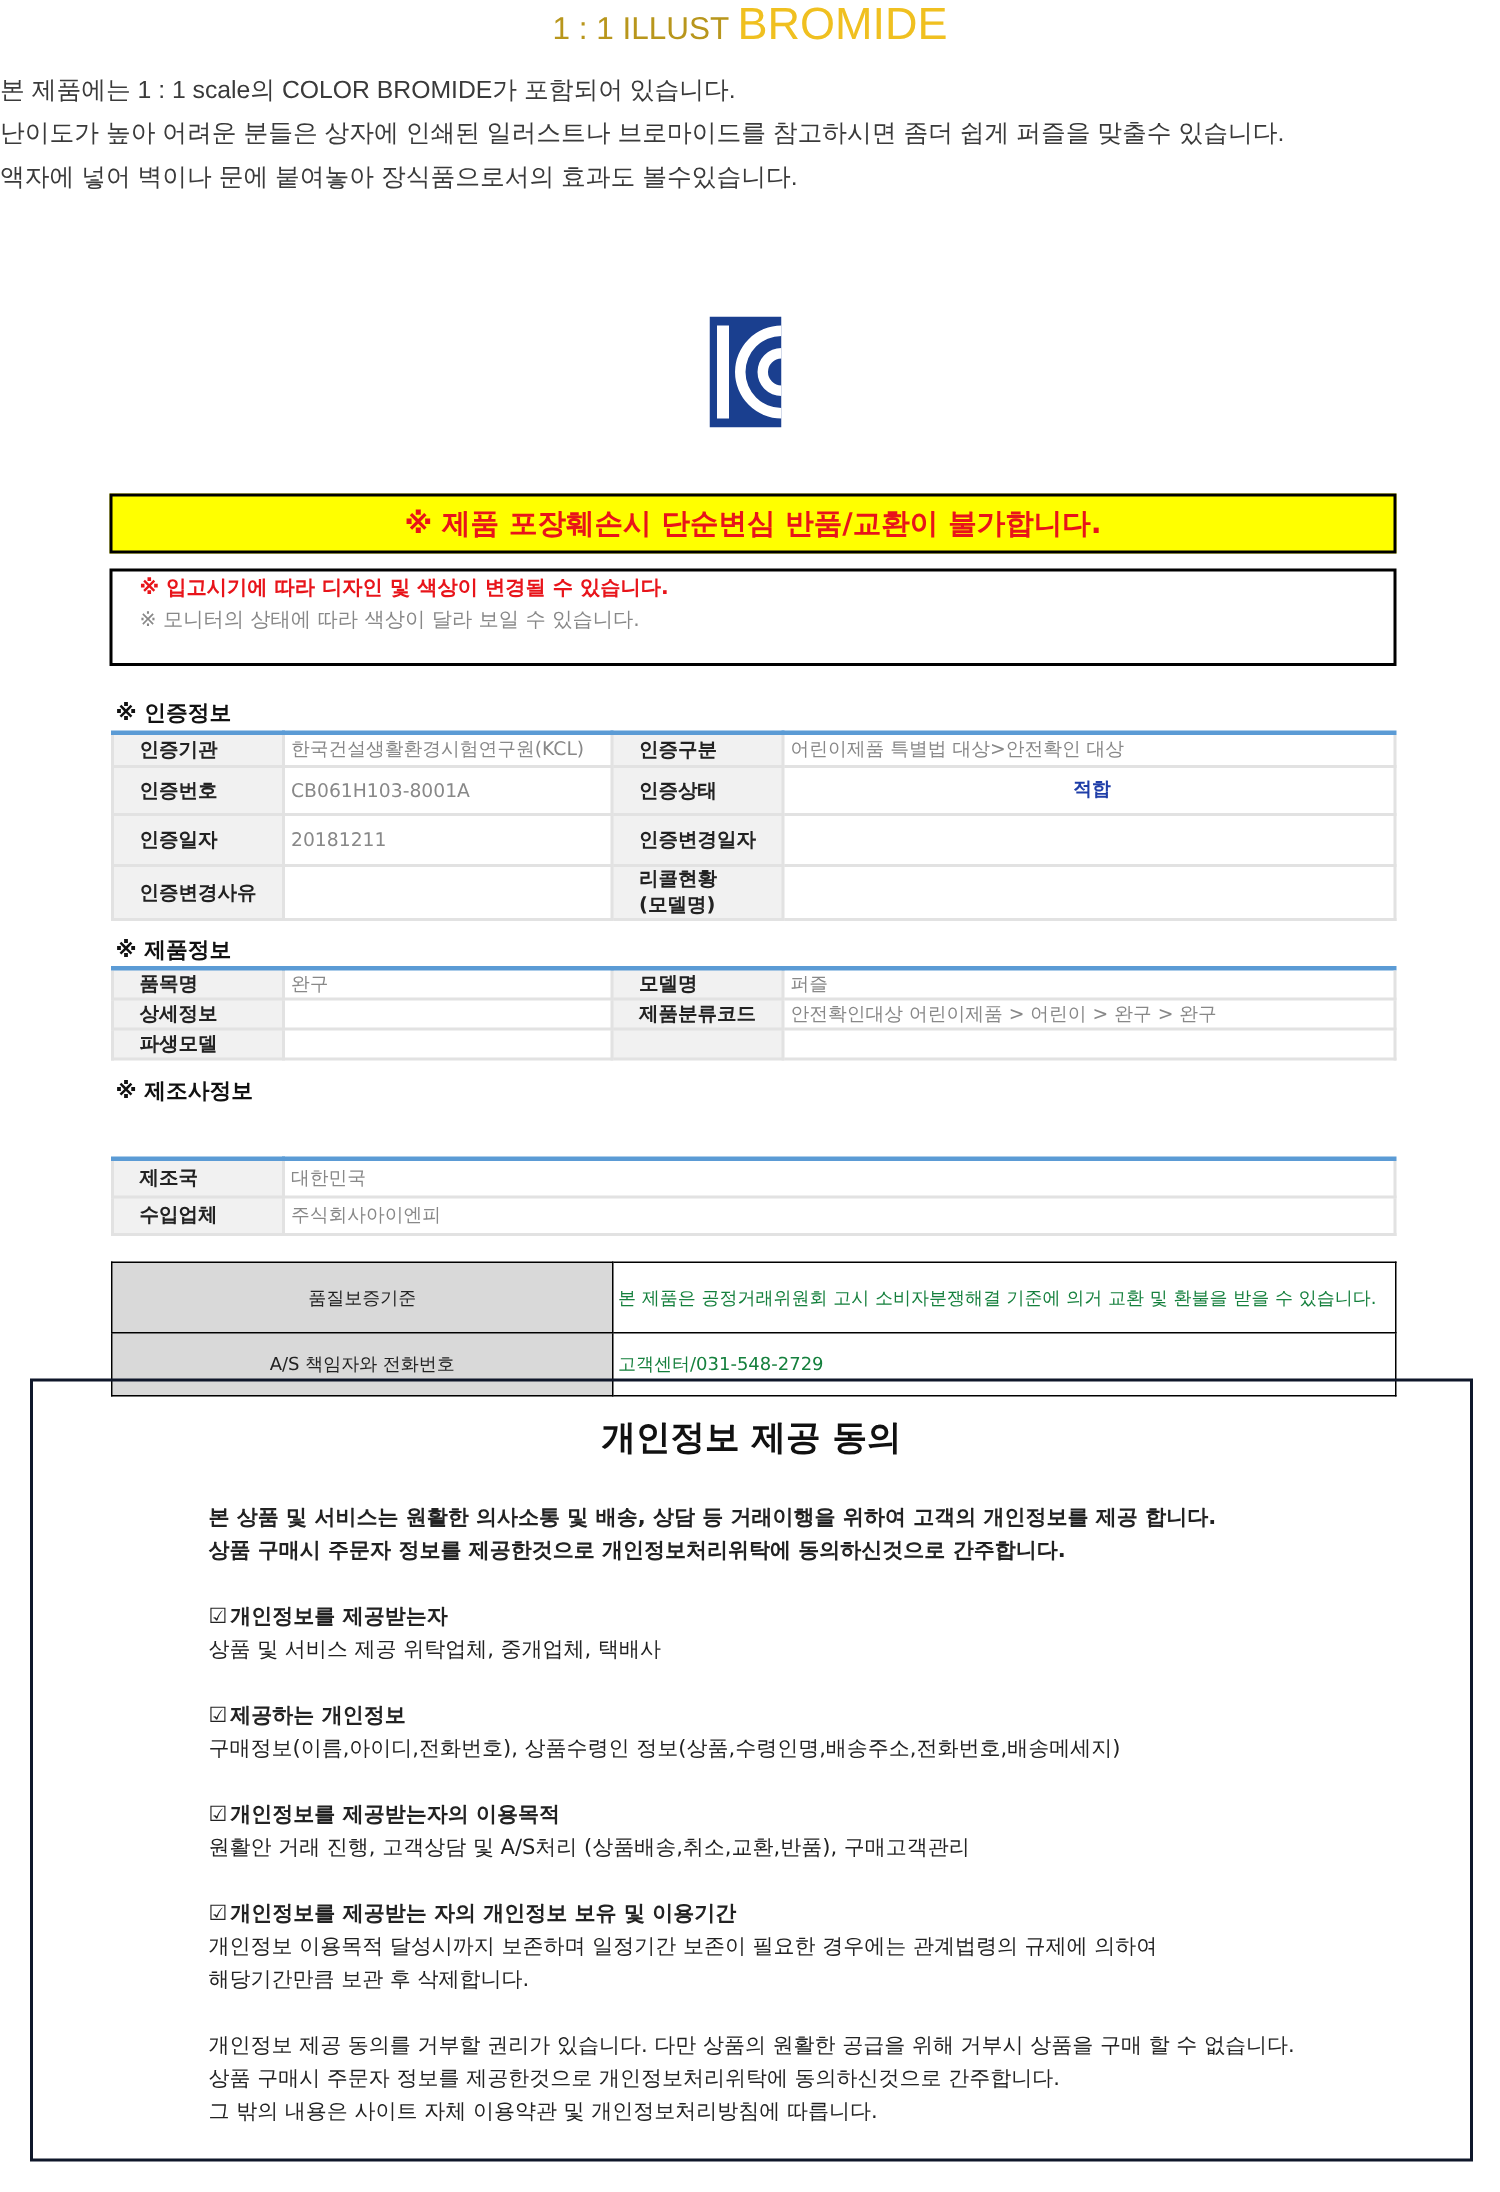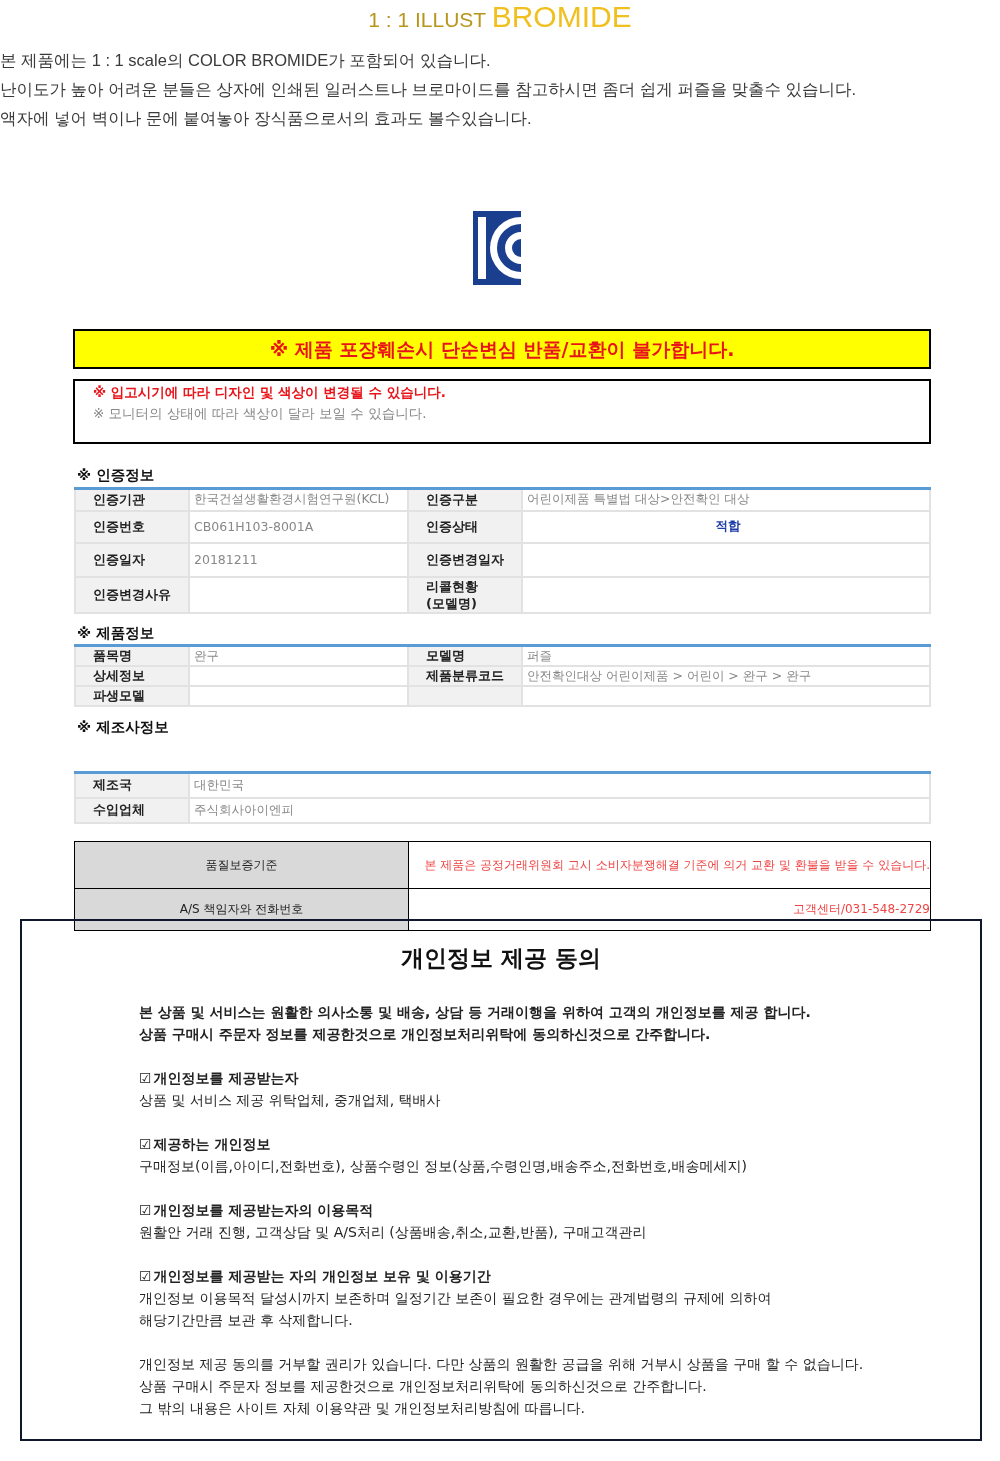--- a/index.html
+++ b/index.html
@@ -25,21 +25,21 @@
 
   table.info { position: absolute; left: 74px; width: 857px; border-collapse: collapse; border-top: 3px solid #5b9bd5; font-size: 12.5px; }
   table.info td { border: 2px solid #e2e2e2; padding: 0 0 0 17px; vertical-align: middle; }
   table.info td.lbl { background: #f1f1f1; color: #222; font-weight: bold; font-size: 13px; }
   table.info td.val { background: #fff; color: #888; padding-left: 4px; }
   table.info td.val.center { text-align: center; color: #1f3ea8; font-weight: bold; }
 
   table.qa { position: absolute; left: 74px; top: 818px; width: 857px; border-collapse: collapse; font-size: 12px; margin-top: 23px; }
   table.qa td { border: 1px solid #000; height: 42px; vertical-align: middle; }
   table.qa td.lbl { background: #d9d9d9; text-align: center; width: 334px; color: #222; }
-  table.qa td.val { background: #fff; padding-left: 3px; color: #ef4444; text-align: right; }
+  table.qa td.val { background: #fff; padding-left: 3px; color: #15803d; }
 
   .privacy { position: absolute; left: 20px; top: 919px; width: 962px; height: 522px; border: 2px solid #0f172a; }
   .privacy h2 { position: absolute; left: 0; top: 22px; width: 100%; text-align: center; font-size: 23px; font-weight: bold; color: #111; }
   .privacy .body { position: absolute; left: 117px; top: 80px; width: 820px; font-size: 14px; color: #222; }
   .privacy .para-bold { font-weight: bold; line-height: 22px; }
   .privacy .block { margin-top: 22px; }
   .privacy .block-title { font-weight: bold; line-height: 22px; }
   .privacy .block-title .cb { display: inline-block; font-weight: normal; margin-right: 2px; }
   .privacy .line { line-height: 22px; }
 </style>

